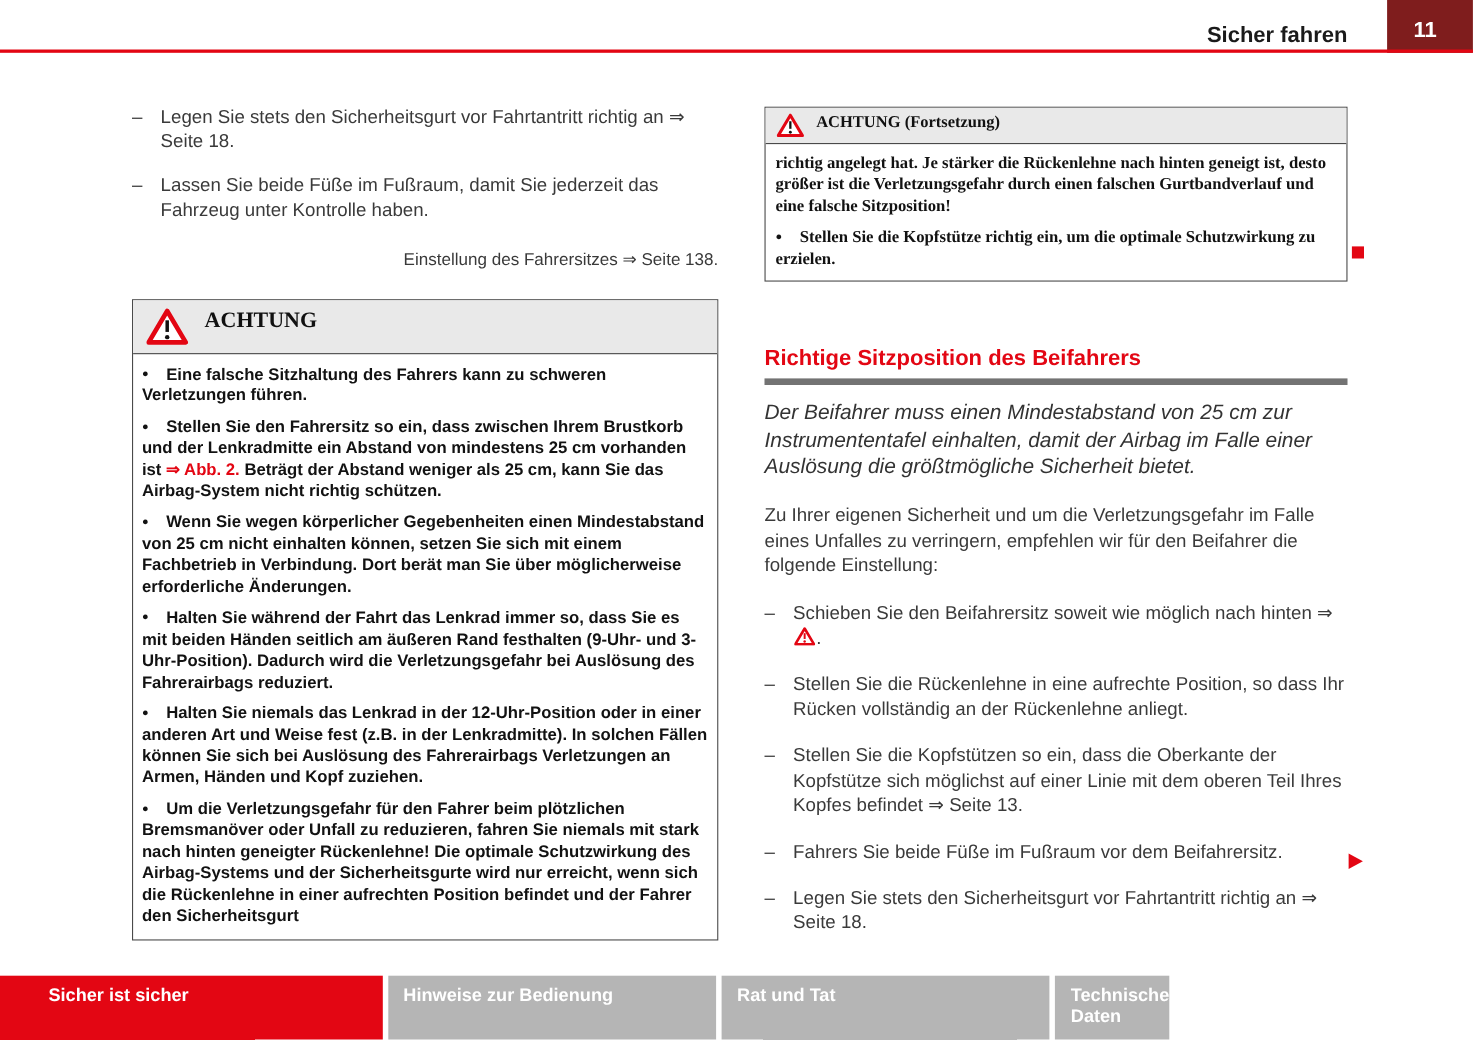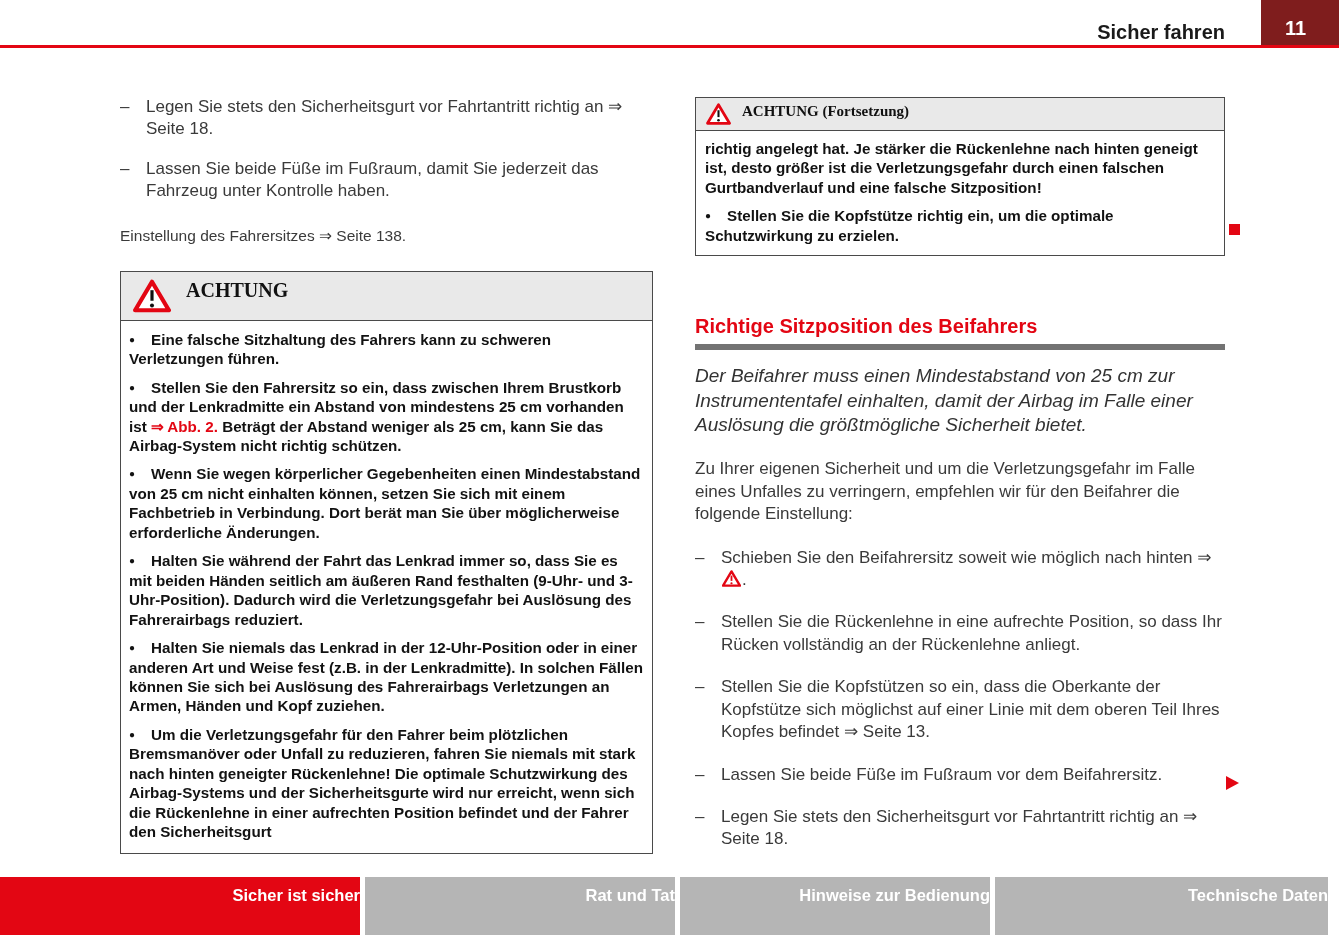--- a/index.html
+++ b/index.html
@@ -18,60 +18,60 @@
     color:#fff;font-size:20px;font-weight:bold;}
 
   
   .col-left{position:absolute;left:120px;top:96px;width:533px;}
   .col-right{position:absolute;left:695px;top:97px;width:530px;}
 
   
   .dash-item{display:flex;margin-bottom:17px;font-size:17px;line-height:1.32;color:#3a3a3a;}
   .dash-item .dash{flex:none;width:26px;}
   .dash-item .dtext{flex:1;}
-  .note{font-size:15.5px;color:#3a3a3a;margin:24px 0 0 0;}
+  .note{font-size:15.5px;color:#3a3a3a;margin:24px 0 0 0;text-align:right;}
 
   .ref{color:inherit;text-decoration:none;cursor:pointer;}
   .red-ref{color:#e30613;font-weight:bold;text-decoration:none;cursor:pointer;}
 
   
   .wbox{border:1.5px solid #4a4a4a;background:#fff;}
   .wbox-left{margin-top:26px;}
   .wbox-head{background:#e9e9e9;border-bottom:1.5px solid #4a4a4a;display:flex;font-family:Liberation Serif, serif;}
   .wbox-left .wbox-head{padding:7px 12px;gap:15px;}
   .wbox-left .wbox-title{font-size:20px;font-weight:bold;color:#111;}
   .wbox-body{padding:9px 8px 11px 8px;}
   .wb-item{margin:0 0 9px 0;font-weight:bold;font-size:15.2px;line-height:1.28;color:#121212;}
   .wb-item:last-child{margin-bottom:0;}
   .dot{font-size:10px;margin-right:16px;vertical-align:2px;}
 
   .wbox-right .wbox-head{padding:5px 10px;gap:11px;}
   .wbox-right .wbox-title{font-size:15px;font-weight:bold;color:#111;}
-  .wbox-right .wbox-body{padding:8px 9px 10px 9px;}
+  .wbox-right .wbox-body{padding:8px 9px 10px 9px;font-family:Liberation Serif, serif;}
 
   .tri-lg{width:38px;height:34px;display:block;}
   .tri-sm{width:25px;height:22px;display:block;}
   .tri-inline{width:19px;height:17px;display:inline-block;vertical-align:-2px;margin:0 1px;}
 
   
   .sq-marker{position:absolute;left:1229px;top:224px;width:11px;height:11px;background:#e30613;}
   .arrow-marker{position:absolute;left:1226px;top:776px;width:0;height:0;
     border-left:13px solid #e30613;border-top:7px solid transparent;border-bottom:7px solid transparent;}
 
   
   .sec-heading{margin:59px 0 0 0;font-size:20px;font-weight:bold;color:#e30613;
     padding-bottom:6px;border-bottom:6px solid #737373;}
   .lead-italic{font-style:italic;font-size:19px;line-height:1.28;color:#333;margin:14px 0 0 0;}
   .body-para{font-size:17px;line-height:1.32;color:#3a3a3a;margin:21px 0 0 0;}
   .rdash{margin-top:21px;}
   .rdash .dash-item{margin-bottom:20px;}
   .rdash .dash-item:last-child{margin-bottom:0;}
 
   
-  .footer{position:absolute;left:0;bottom:10px;width:1328px;height:58px;display:flex;gap:5px;text-align:right;}
+  .footer{position:absolute;left:0;bottom:0;width:1063px;height:58px;display:flex;gap:5px;}
   .ftab{background:#b5b5b5;color:#fff;font-weight:bold;font-size:16.5px;
     padding:9px 0 0 14px;box-sizing:border-box;}
   .ftab.active{background:#e30613;padding-left:44px;}
   .ftab-1{width:360px;}
   .ftab-2{width:310px;}
   .ftab-3{width:310px;}
   .ftab-4{flex:1;}
 </style>
 </head>
 <body>
@@ -152,32 +152,32 @@
       <div class="dash-item">
         <span class="dash">–</span>
         <div class="dtext"><span>Stellen Sie die Rückenlehne in eine aufrechte Position, so dass Ihr Rücken vollständig an der Rückenlehne anliegt.</span></div>
       </div>
       <div class="dash-item">
         <span class="dash">–</span>
         <div class="dtext"><span>Stellen Sie die Kopfstützen so ein, dass die Oberkante der Kopfstütze sich möglichst auf einer Linie mit dem oberen Teil Ihres Kopfes befindet </span><a class="ref">⇒ Seite 13.</a></div>
       </div>
       <div class="dash-item">
         <span class="dash">–</span>
-        <div class="dtext"><span>Lassen Sie beide Füße im Fußraum vor dem Beifahrersitz.</span></div>
+        <div class="dtext"><span>Fahrers Sie beide Füße im Fußraum vor dem Beifahrersitz.</span></div>
       </div>
       <div class="dash-item">
         <span class="dash">–</span>
         <div class="dtext"><span>Legen Sie stets den Sicherheitsgurt vor Fahrtantritt richtig an </span><a class="ref">⇒ Seite 18.</a></div>
       </div>
     </div>
   </div>
 
   <div class="sq-marker"></div>
   <div class="arrow-marker"></div>
 
   <div class="footer">
     <div class="ftab ftab-1 active">Sicher ist sicher</div>
+    <div class="ftab ftab-2">Hinweise zur Bedienung</div>
     <div class="ftab ftab-3">Rat und Tat</div>
-    <div class="ftab ftab-2">Hinweise zur Bedienung</div>
     <div class="ftab ftab-4">Technische Daten</div>
   </div>
 
 </div>
 
 </body></html>

